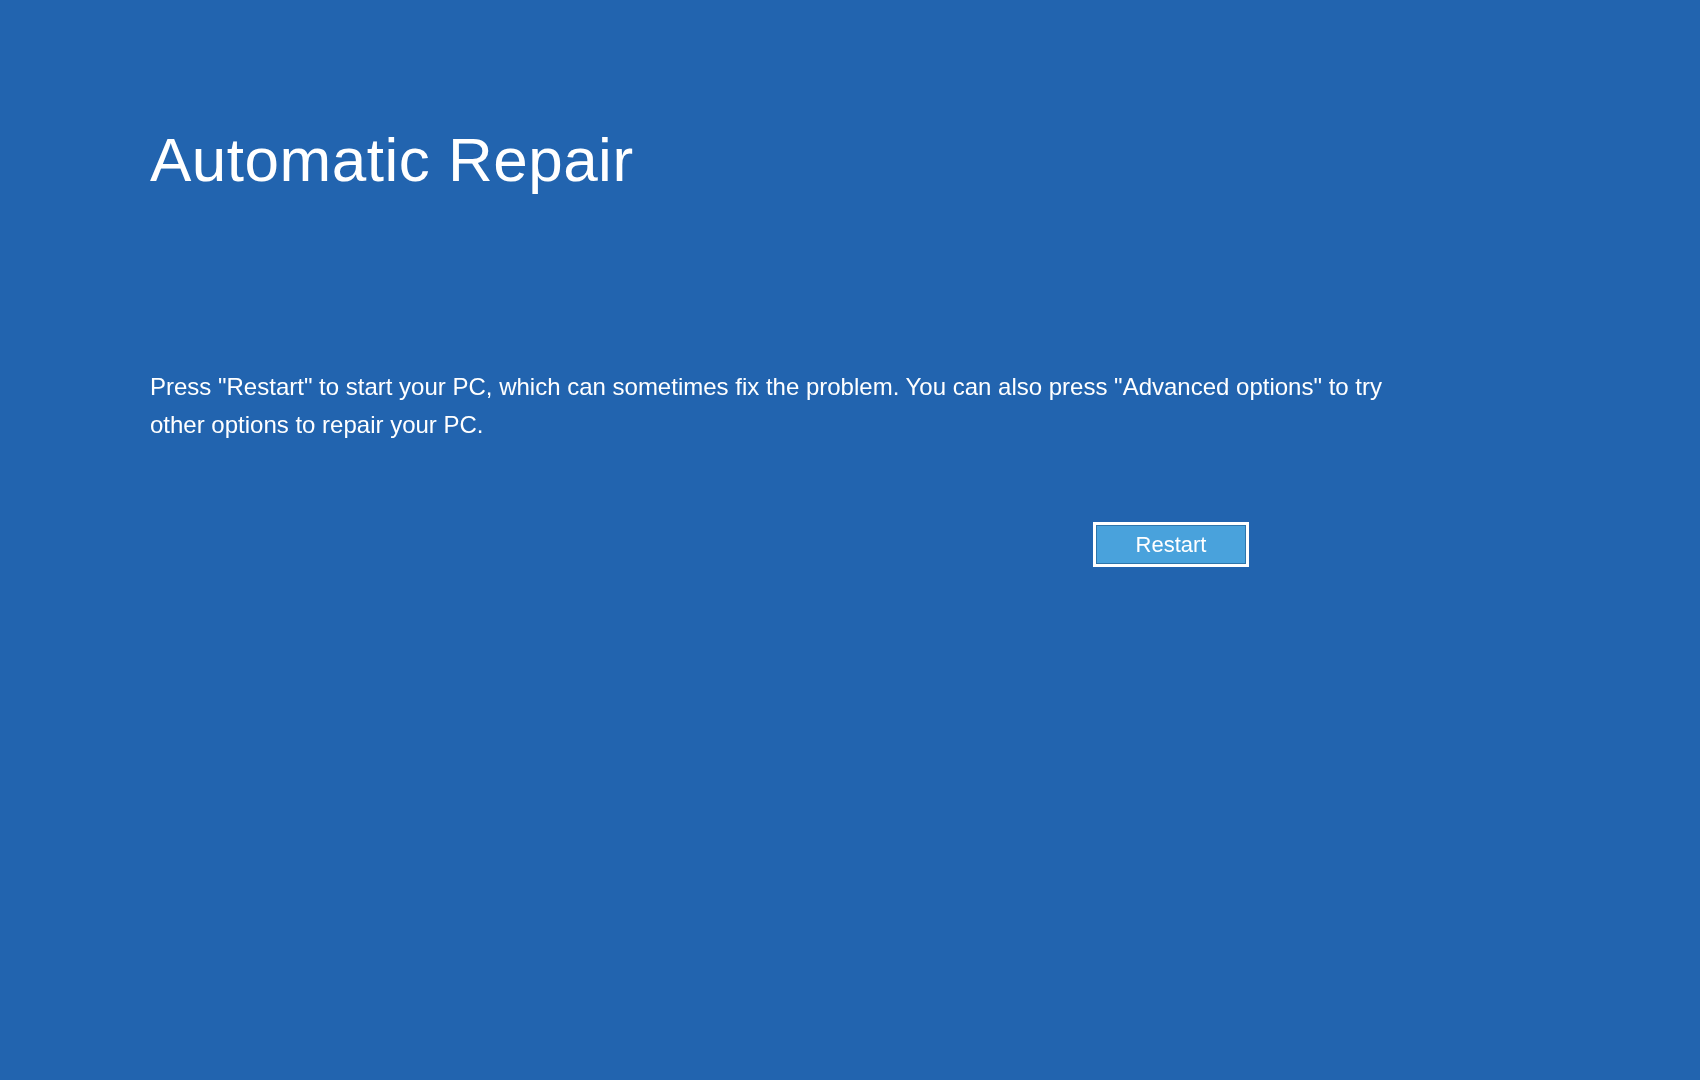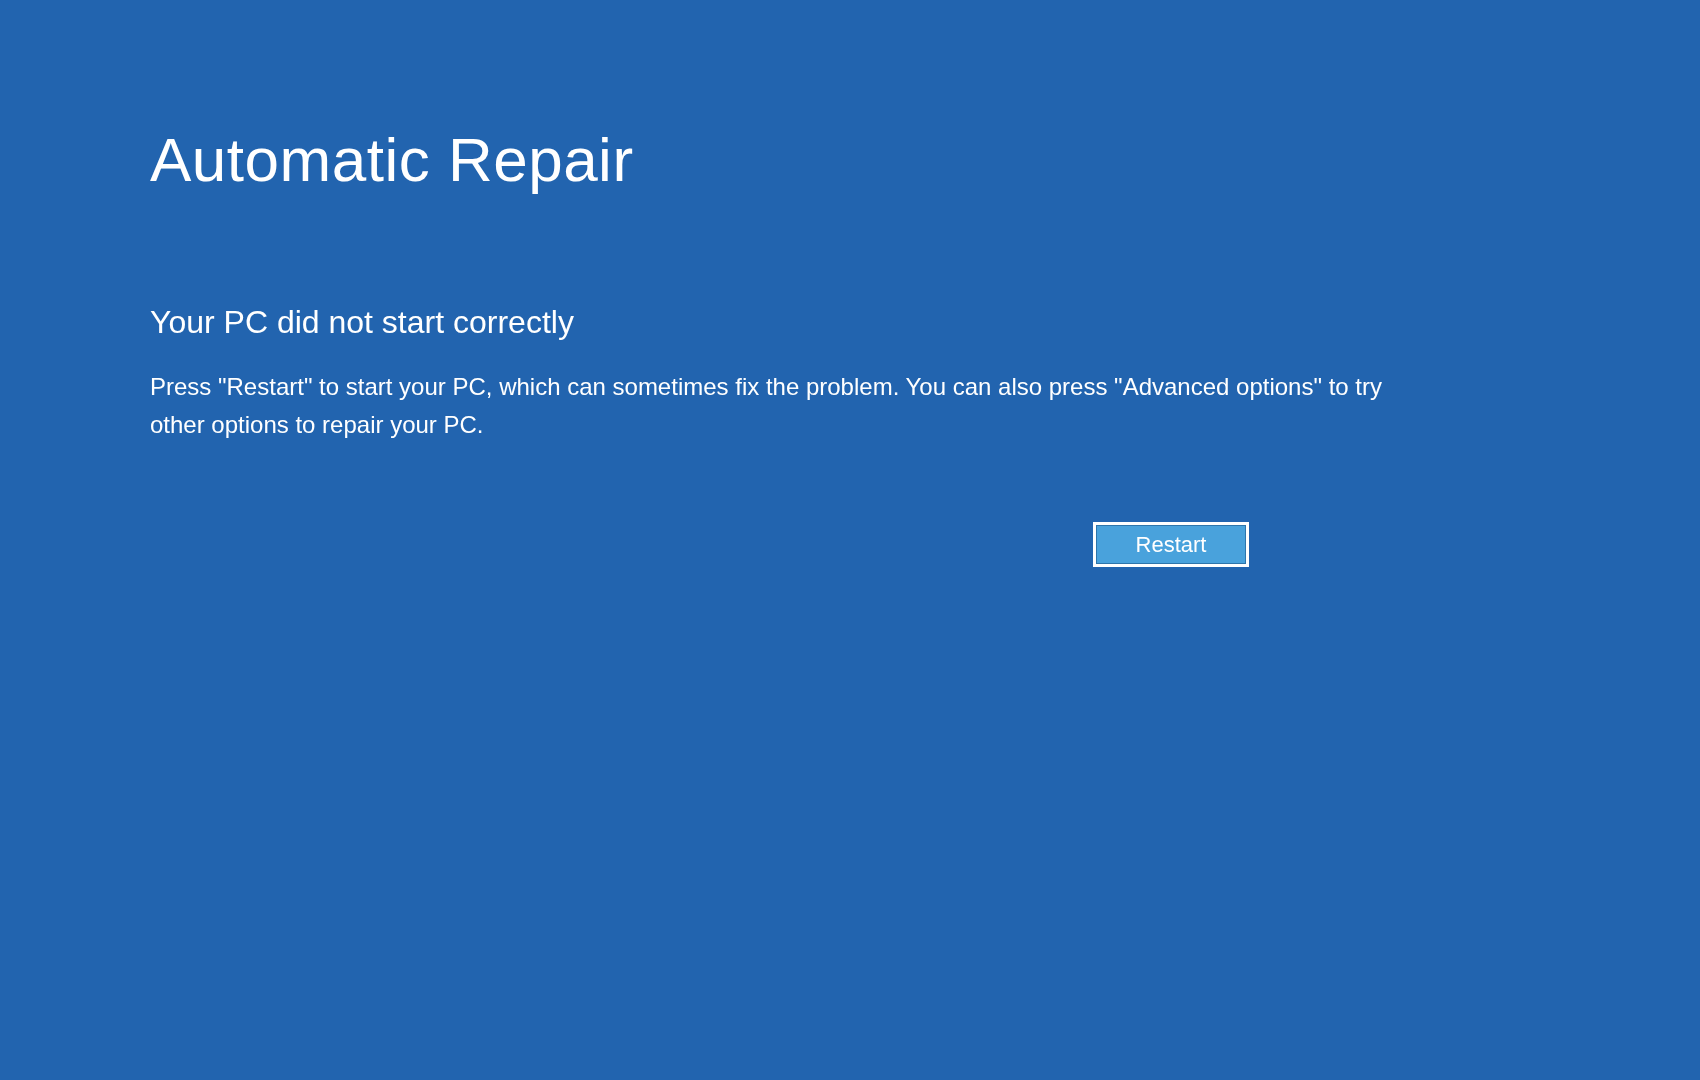--- a/index.html
+++ b/index.html
@@ -100,21 +100,20 @@
 
   .btn-advanced .lbl { position: relative; z-index: 1; }
 </style>
 </head>
 <body>
 
 <div class="screen">
 
   <h1 class="page-title">Automatic Repair</h1>
 
-  <h2 class="status-heading">Your PC did not start correctly</h2>
 
   <p class="status-description">Press "Restart" to start your PC, which can sometimes fix the problem. You can also press "Advanced options" to try
 other options to repair your PC.</p>
 
   <div class="action-buttons">
 
     <button class="btn btn-restart">
       <span>Restart</span>
     </button>
 

